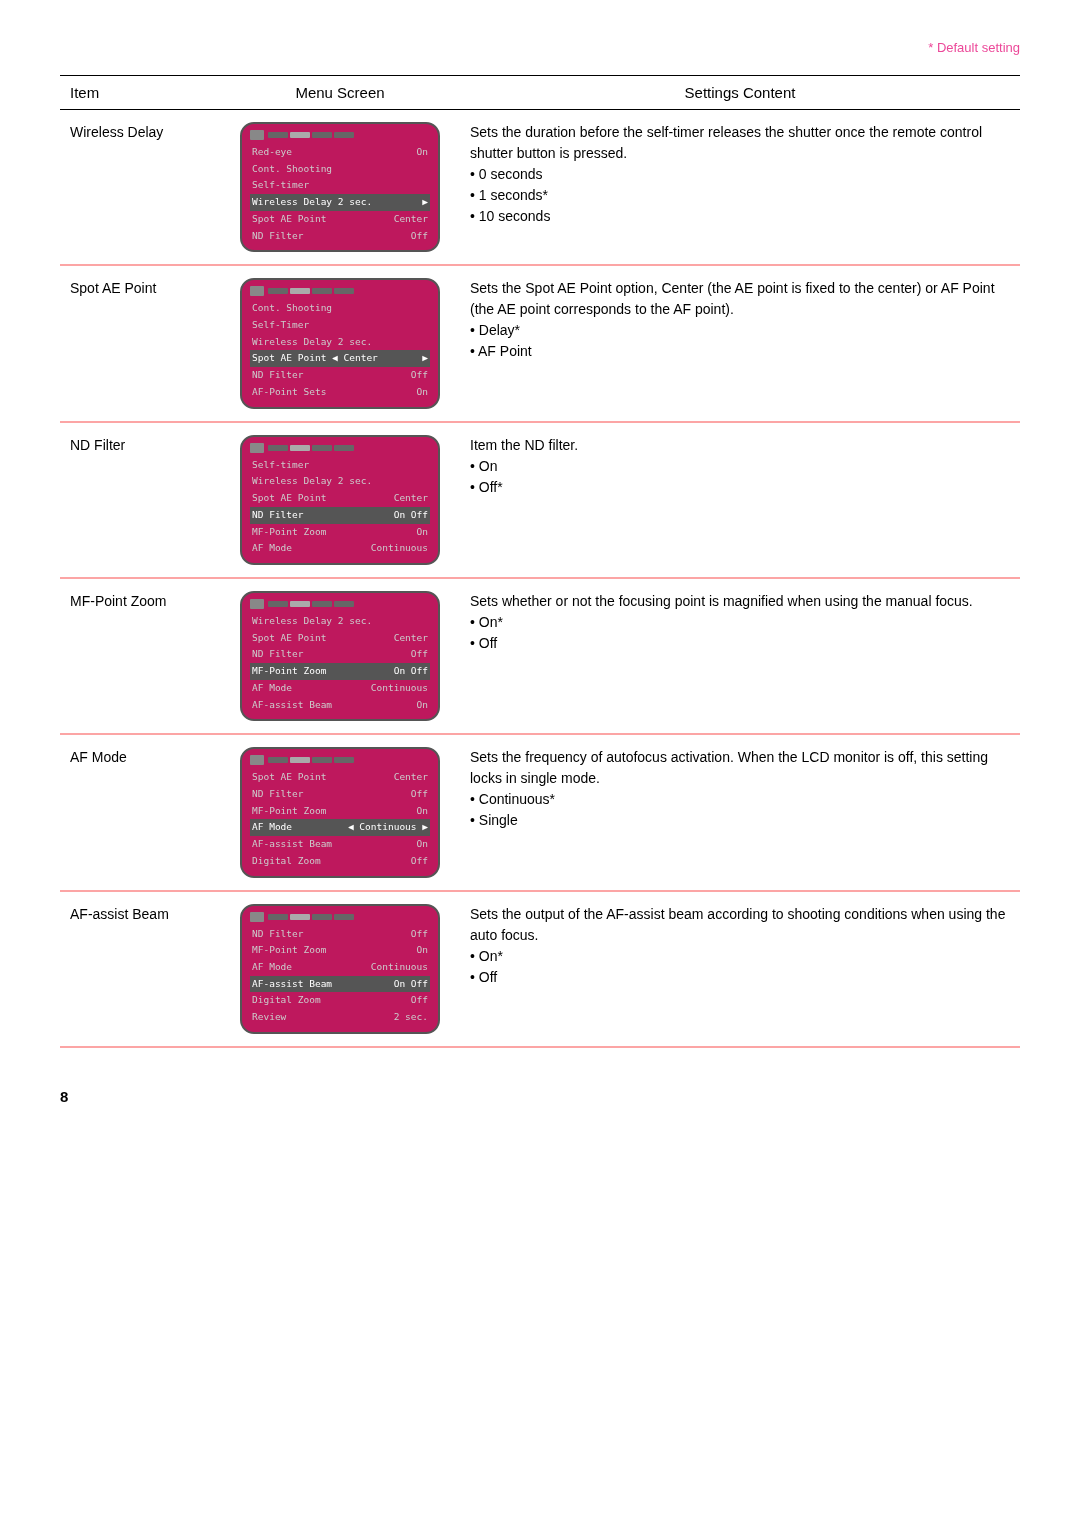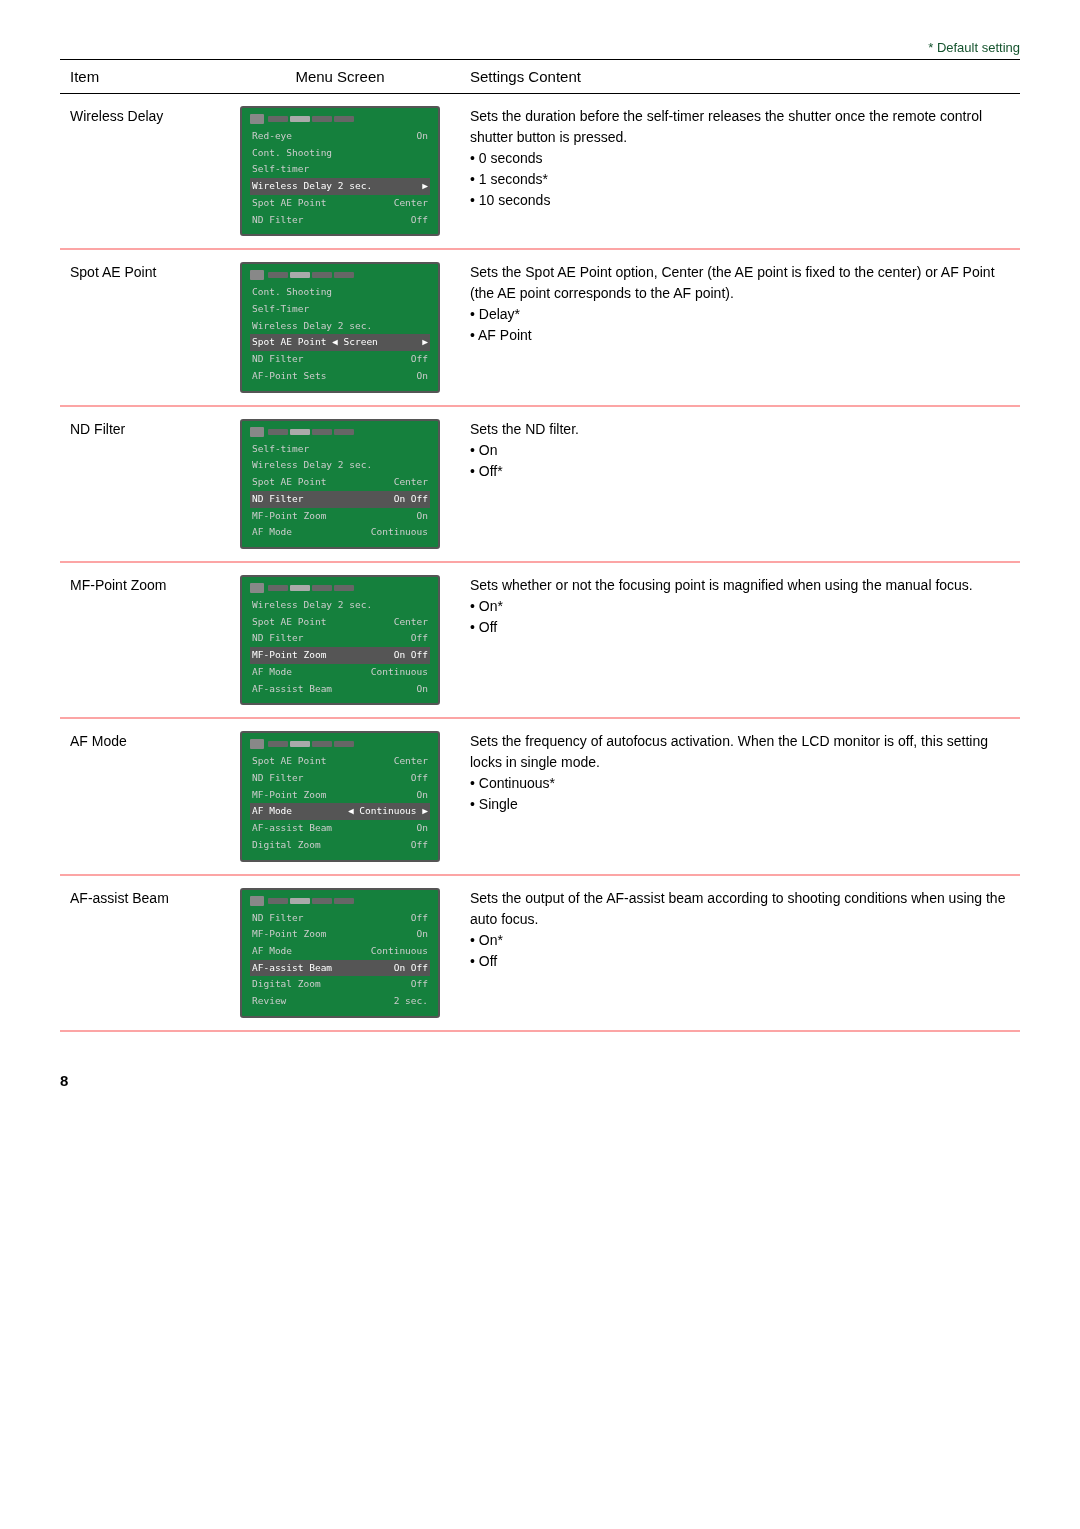--- a/index.html
+++ b/index.html
@@ -8,54 +8,54 @@
       font-family: Arial, sans-serif;
       font-size: 14px;
       color: #000;
       width: 1080px;
       min-height: 1529px;
       padding: 40px 60px 60px 60px;
     }
     .default-setting {
       text-align: right;
       font-size: 13px;
-      margin-bottom: 4px;
-      color: #14532d;
+      margin-bottom: 20px;
+      color: #ec4899;
     }
     table {
       width: 100%;
       border-collapse: collapse;
       border-top: 1.5px solid #000;
     }
     thead tr {
       border-bottom: 1.5px solid #000;
     }
     th {
       padding: 8px 10px;
       font-weight: normal;
       font-size: 15px;
-      text-align: left;
+      text-align: center;
       vertical-align: middle;
     }
     th.item-col { text-align: left; }
     td {
       padding: 12px 10px;
       vertical-align: top;
       border-bottom: 2px solid #fca5a5;
       font-size: 14px;
       line-height: 1.5;
     }
     .item-col { width: 160px; }
     .menu-col { width: 240px; text-align: center; }
     .settings-col { width: auto; }
     .menu-screen {
       display: inline-block;
-      background: #15803d;
+      background: #be185d;
       border: 2px solid #555;
-      border-radius: 3px;
+      border-radius: 14px;
       padding: 6px 8px;
       width: 200px;
       font-size: 10px;
       font-family: monospace;
       color: #ccc;
       text-align: left;
       line-height: 1.55;
     }
     .menu-screen .title-bar {
       display: flex;
@@ -162,21 +162,21 @@
             </div><div class="menu-item">
               <span>Cont. Shooting</span>
               <span></span>
             </div><div class="menu-item">
               <span>Self-Timer</span>
               <span></span>
             </div><div class="menu-item">
               <span>Wireless Delay 2 sec.</span>
               <span></span>
             </div><div class="menu-item highlighted">
-              <span>Spot AE Point ◀ Screen</span>
+              <span>Spot AE Point ◀ Center</span>
               <span>▶</span>
             </div><div class="menu-item">
               <span>ND Filter</span>
               <span>Off</span>
             </div><div class="menu-item">
               <span>AF-Point Sets</span>
               <span>On</span>
             </div></div></td>
         <td class="settings-col"><span>Sets the Spot AE Point option, Center (the AE point is fixed to the center) or AF Point (the AE point corresponds to the AF point).</span><ul class="bullet-list">
             <li>Delay*</li>
@@ -205,21 +205,21 @@
             </div><div class="menu-item highlighted">
               <span>ND Filter</span>
               <span>On Off</span>
             </div><div class="menu-item">
               <span>MF-Point Zoom</span>
               <span>On</span>
             </div><div class="menu-item">
               <span>AF Mode</span>
               <span>Continuous</span>
             </div></div></td>
-        <td class="settings-col"><span>Sets the ND filter.</span><ul class="bullet-list">
+        <td class="settings-col"><span>Item the ND filter.</span><ul class="bullet-list">
             <li>On</li>
             <li>Off*</li>
           </ul></td>
       </tr>
       <tr>
         <td class="item-col">MF-Point Zoom</td>
         <td class="menu-col"><div class="menu-screen"><div class="title-bar">
               <span class="cam-icon"></span>
               <div class="tab-dots">
                 <div class="tab-dot"></div>

